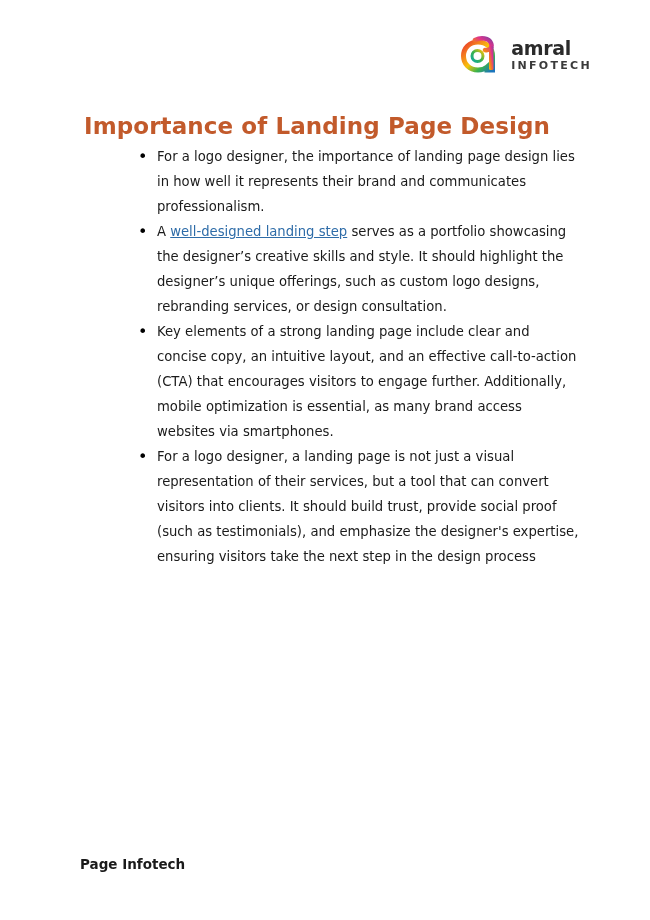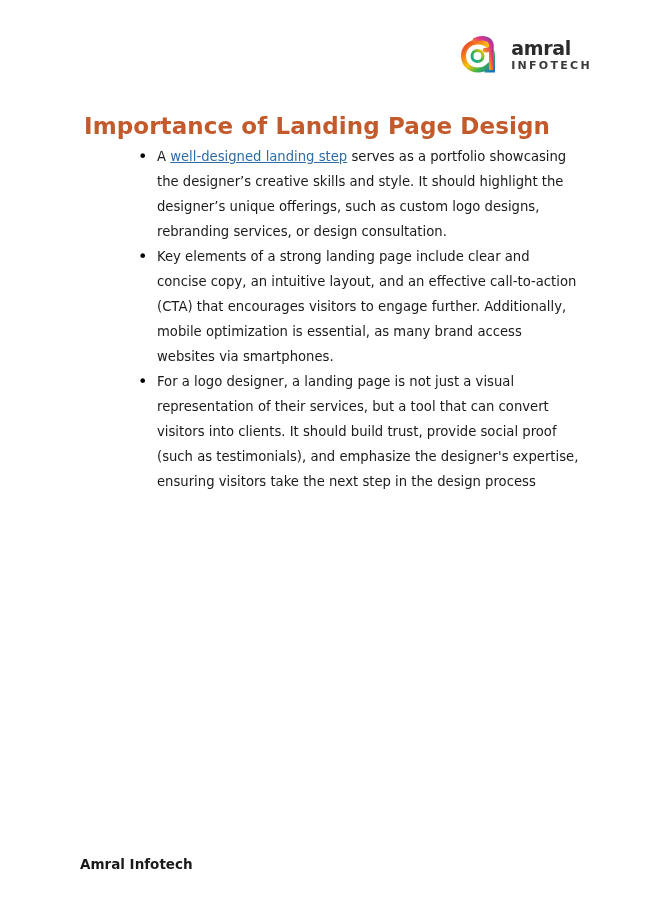--- a/index.html
+++ b/index.html
@@ -172,23 +172,24 @@
     <div class="logo-words">
       <span class="logo-name">amral</span>
       <span class="logo-sub">INFOTECH</span>
     </div>
   </div>
 
   <h1 class="doc-title">Importance of Landing Page Design</h1>
 
   <div class="content">
     <ul class="bullets" id="bullet-list">
+        <li><span>For a logo designer, the importance of landing page design lies in how well it represents their brand and communicates professionalism.</span></li>
         <li><span>A </span><span class="doclink">well-designed landing step</span><span> serves as a portfolio showcasing the designer’s creative skills and style. It should highlight the designer’s unique offerings, such as custom logo designs, rebranding services, or design consultation.</span></li>
         <li><span>Key elements of a strong landing page include clear and concise copy, an intuitive layout, and an effective call-to-action (CTA) that encourages visitors to engage further. Additionally, mobile optimization is essential, as many brand access websites via smartphones.</span></li>
         <li><span>For a logo designer, a landing page is not just a visual representation of their services, but a tool that can convert visitors into clients. It should build trust, provide social proof (such as testimonials), and emphasize the designer's expertise, ensuring visitors take the next step in the design process</span></li>
       </ul>
   </div>
 
   <div class="footer">
-    <span class="footer-left">Amral Infotech</span>
+    <span class="footer-left">Page Infotech</span>
   </div>
 
 </div>
 
 </body></html>

